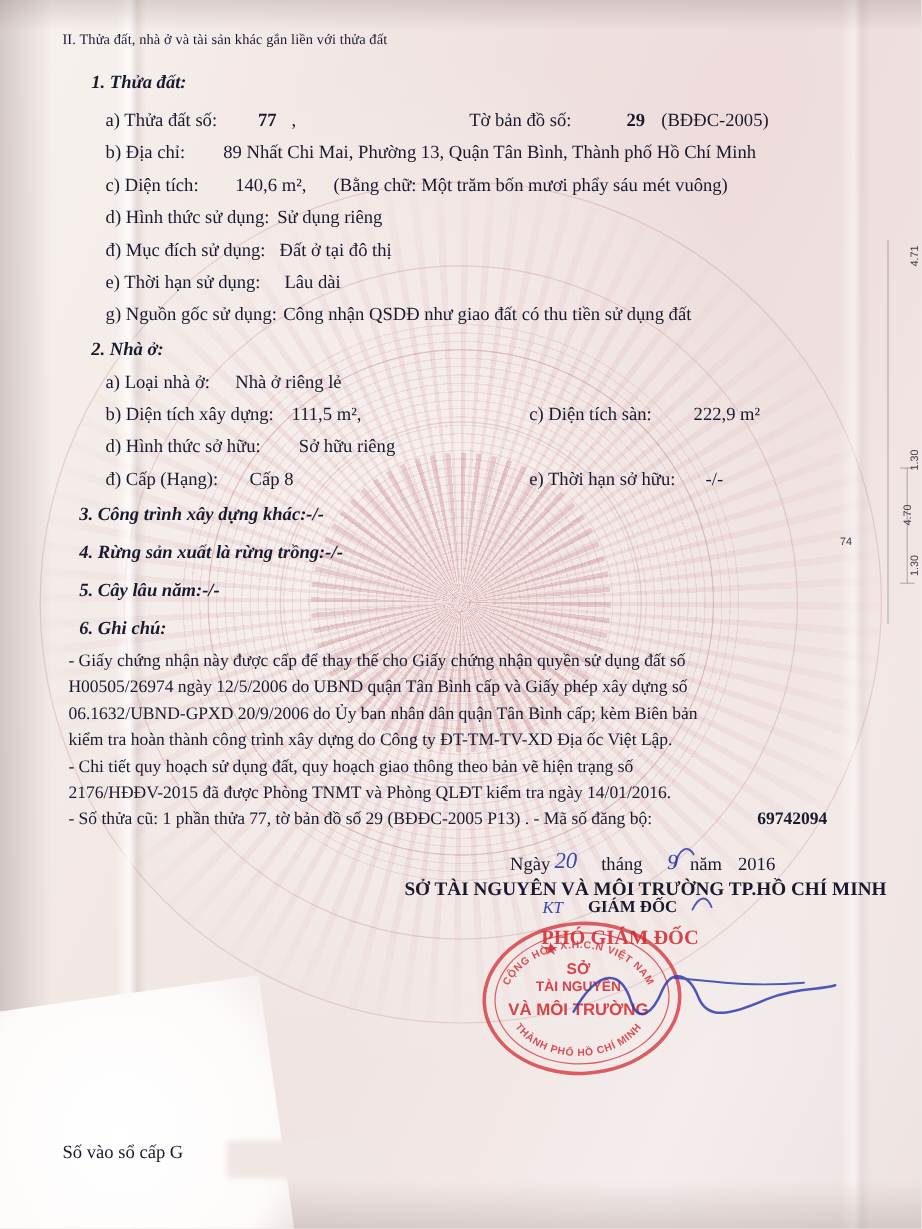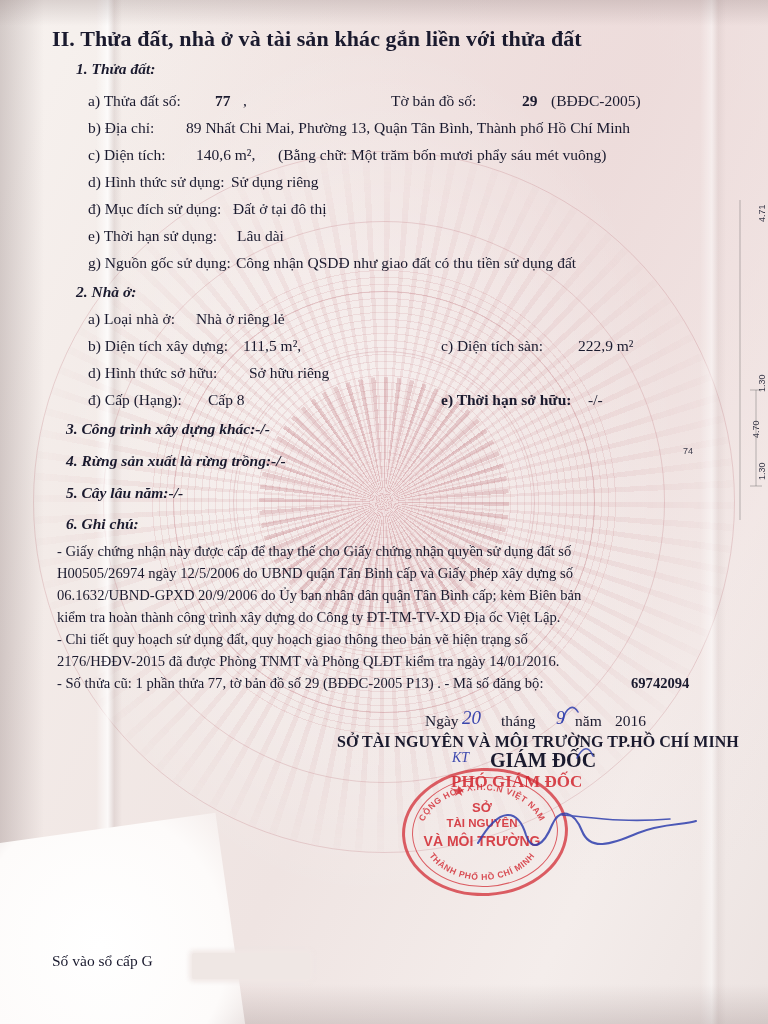--- a/index.html
+++ b/index.html
@@ -82,21 +82,21 @@
     position:absolute;
     left:-90px;bottom:-140px;
     width:330px;height:330px;
     background:radial-gradient(ellipse at 60% 35%, #ffffff 0%, #fdfbfa 45%, rgba(255,255,255,0) 72%);
     transform:rotate(-8deg);
   }
   
   .content{position:absolute;inset:0;}
   .ln{position:absolute;white-space:nowrap;}
   .h-sec{
-    font-weight:bold;font-size:22px;letter-spacing:.1px;
+    font-weight:normal;font-size:12px;letter-spacing:.1px;
   }
   .it{font-style:italic;}
   .b{font-weight:bold;}
   .t{font-size:15.5px;}
   .t14{font-size:14.6px;}
   
   .marg{
     position:absolute;font-size:9px;color:#3a3a4a;font-family:"Liberation Sans",sans-serif;
   }
   .marg-rot{transform:rotate(-90deg);transform-origin:left top;}
@@ -203,21 +203,21 @@
   <div class="ln t" style="left:88px;top:337px;">b) Diện tích xây dựng:</div>
   <div class="ln t" style="left:243px;top:337px;">111,5 m²,</div>
   <div class="ln t" style="left:441px;top:337px;">c) Diện tích sàn:</div>
   <div class="ln t" style="left:578px;top:337px;">222,9 m²</div>
 
   <div class="ln t" style="left:88px;top:364px;">d) Hình thức sở hữu:</div>
   <div class="ln t" style="left:249px;top:364px;">Sở hữu riêng</div>
 
   <div class="ln t" style="left:88px;top:391px;">đ) Cấp (Hạng):</div>
   <div class="ln t" style="left:208px;top:391px;">Cấp 8</div>
-  <div class="ln t" style="left:441px;top:391px;font-weight:bold;">e) Thời hạn sở hữu:</div>
+  <div class="ln t" style="left:441px;top:391px;">e) Thời hạn sở hữu:</div>
   <div class="ln t" style="left:588px;top:391px;">-/-</div>
 
   <div class="ln t b it" style="left:66px;top:420px;">3. Công trình xây dựng khác:-/-</div>
   <div class="ln t b it" style="left:66px;top:452px;">4. Rừng sản xuất là rừng trồng:-/-</div>
   <div class="ln t b it" style="left:66px;top:484px;">5. Cây lâu năm:-/-</div>
   <div class="ln t b it" style="left:66px;top:515px;">6. Ghi chú:</div>
 
   <div class="ln t14" style="left:57px;top:543px;">- Giấy chứng nhận này được cấp để thay thế cho Giấy chứng nhận quyền sử dụng đất số</div>
   <div class="ln t14" style="left:57px;top:565px;">H00505/26974 ngày 12/5/2006 do UBND quận Tân Bình cấp và Giấy phép xây dựng số</div>
   <div class="ln t14" style="left:57px;top:587px;">06.1632/UBND-GPXD 20/9/2006 do Ủy ban nhân dân quận Tân Bình cấp; kèm Biên bản</div>
@@ -230,21 +230,21 @@
   <div class="ln t" style="left:425px;top:712px;">Ngày</div>
   <div class="hand" style="left:462px;top:707px;font-size:19px;">20</div>
   <div class="ln t" style="left:501px;top:712px;">tháng</div>
   <div class="hand" style="left:556px;top:708px;font-size:18px;">9</div>
   <div class="ln t" style="left:575px;top:712px;">năm</div>
   <div class="ln t" style="left:615px;top:712px;">2016</div>
 
   <div class="ln b" style="left:337px;top:733px;font-size:16px;">SỞ TÀI NGUYÊN VÀ MÔI TRƯỜNG TP.HỒ CHÍ MINH</div>
 
   <div class="hand" style="left:452px;top:750px;font-size:14px;">KT</div>
-  <div class="ln b" style="left:490px;top:749px;font-size:20px;">GIÁM ĐỐC</div>
+  <div class="ln b" style="left:490px;top:749px;font-size:14px;">GIÁM ĐỐC</div>
 
   <div class="ln b" style="left:451px;top:772px;font-size:17px;color:#d2262f;opacity:.85;">PHÓ GIÁM ĐỐC</div>
 
   <div class="stamp"></div>
   <svg class="arc" viewBox="0 0 160 122">
     <defs>
       <path id="topArc" d="M 18,70 A 62,48 0 0 1 142,70"></path>
       <path id="botArc" d="M 20,66 A 60,46 0 0 0 140,66"></path>
     </defs>
     <text><textPath href="#topArc" startOffset="50%" text-anchor="middle">CỘNG HÒA X.H.C.N VIỆT NAM</textPath></text>
@@ -268,20 +268,20 @@
   </svg>
 
 
   <div class="ln t" style="left:52px;top:952px;">Số vào sổ cấp G</div>
   <div class="redaction"></div>
 
   <div class="marg marg-rot" style="left:757px;top:222px;">4.71</div>
   <div class="marg marg-rot" style="left:757px;top:392px;">1.30</div>
   <div class="marg marg-rot" style="left:751px;top:438px;">4.70</div>
   <div class="marg marg-rot" style="left:757px;top:480px;">1.30</div>
-  <div class="marg" style="left:683px;top:446px;">74</div>
+  <div class="marg" style="left:700px;top:446px;">74</div>
   <svg style="position:absolute;left:700px;top:200px;width:68px;height:320px;" viewBox="0 0 68 320">
     <line x1="40" y1="0" x2="40" y2="320" stroke="#555" stroke-width="0.7" opacity=".55"></line>
     <line x1="56" y1="190" x2="56" y2="286" stroke="#555" stroke-width="0.7" opacity=".55"></line>
     <line x1="50" y1="190" x2="62" y2="190" stroke="#555" stroke-width="0.7" opacity=".55"></line>
     <line x1="50" y1="286" x2="62" y2="286" stroke="#555" stroke-width="0.7" opacity=".55"></line>
   </svg>
 </div>
 
 </body></html>

